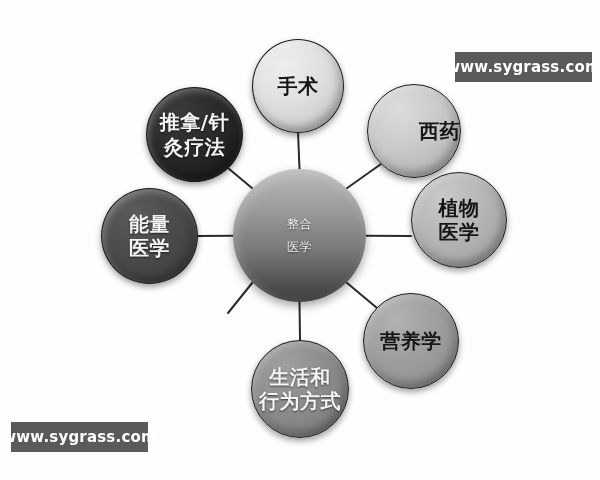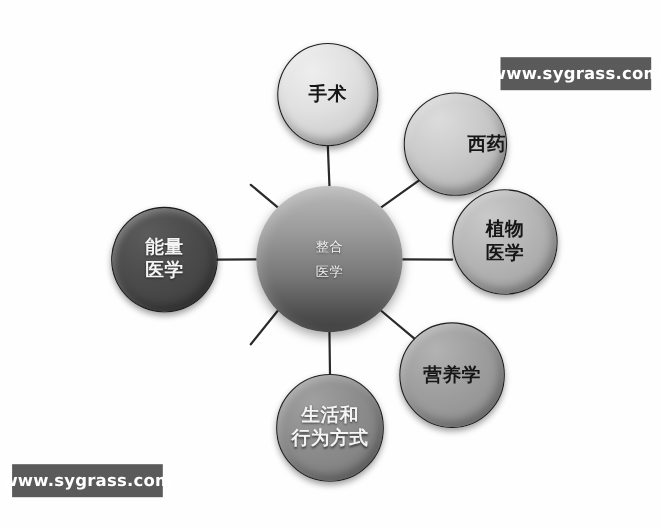--- a/index.html
+++ b/index.html
@@ -58,21 +58,21 @@
     z-index: 3;
   }
   #node-center .label {
     color: #f2f2f2;
     font-size: 12px;
     line-height: 1.85;
     text-shadow: 0 1px 2px rgba(0,0,0,0.55);
   }
   
   .sat .label {
-    font-size: 17px;
+    font-size: 20px;
     font-weight: 600;
   }
   .sat.light .label { color: #161616; text-shadow: none; }
   .sat.dark .label  { color: #f4f4f4; text-shadow: 0 1px 2px rgba(0,0,0,0.6); }
 
   #node-surgery {
     left: 252px; top: 39px; width: 92px; height: 94px;
     background: radial-gradient(circle at 34% 26%, #eeeeee 0%, #e0e0e0 42%, #cfcfcf 72%, #c2c2c2 100%);
   }
   #node-western {
@@ -169,17 +169,21 @@
   <div class="node sat light" id="node-nutrition">
     <span class="label">营养学</span>
   </div>
 
 
   <div class="node sat dark" id="node-energy">
     <span class="label">能量
 医学</span>
   </div>
 
+  <div class="node sat dark" id="node-acupuncture">
+    <span class="label">推拿/针
+灸疗法</span>
+  </div>
 
   <div class="watermark" id="watermark-top">www.sygrass.com</div>
   <div class="watermark" id="watermark-bottom">www.sygrass.com</div>
 
 </div>
 
 </body></html>

